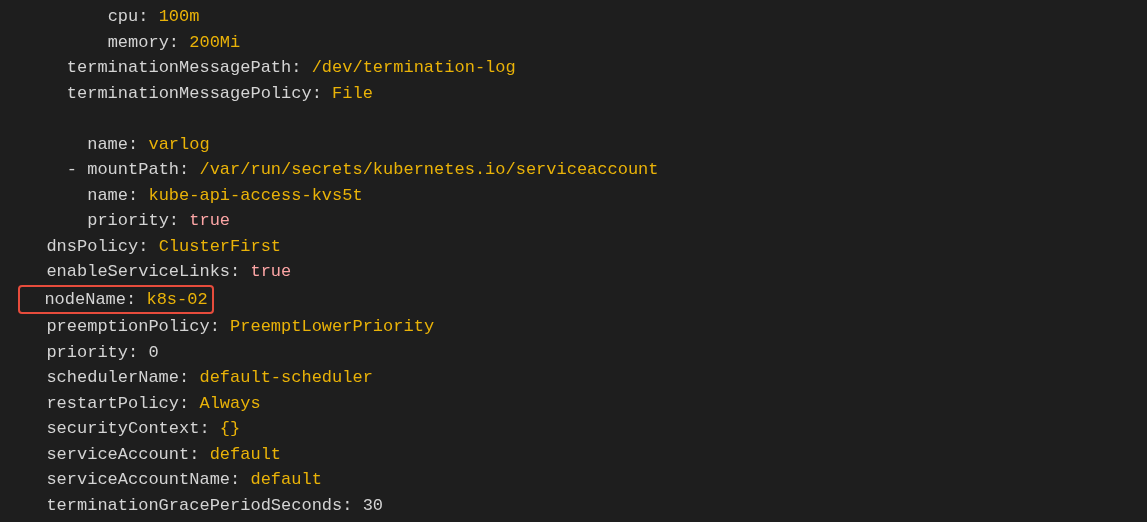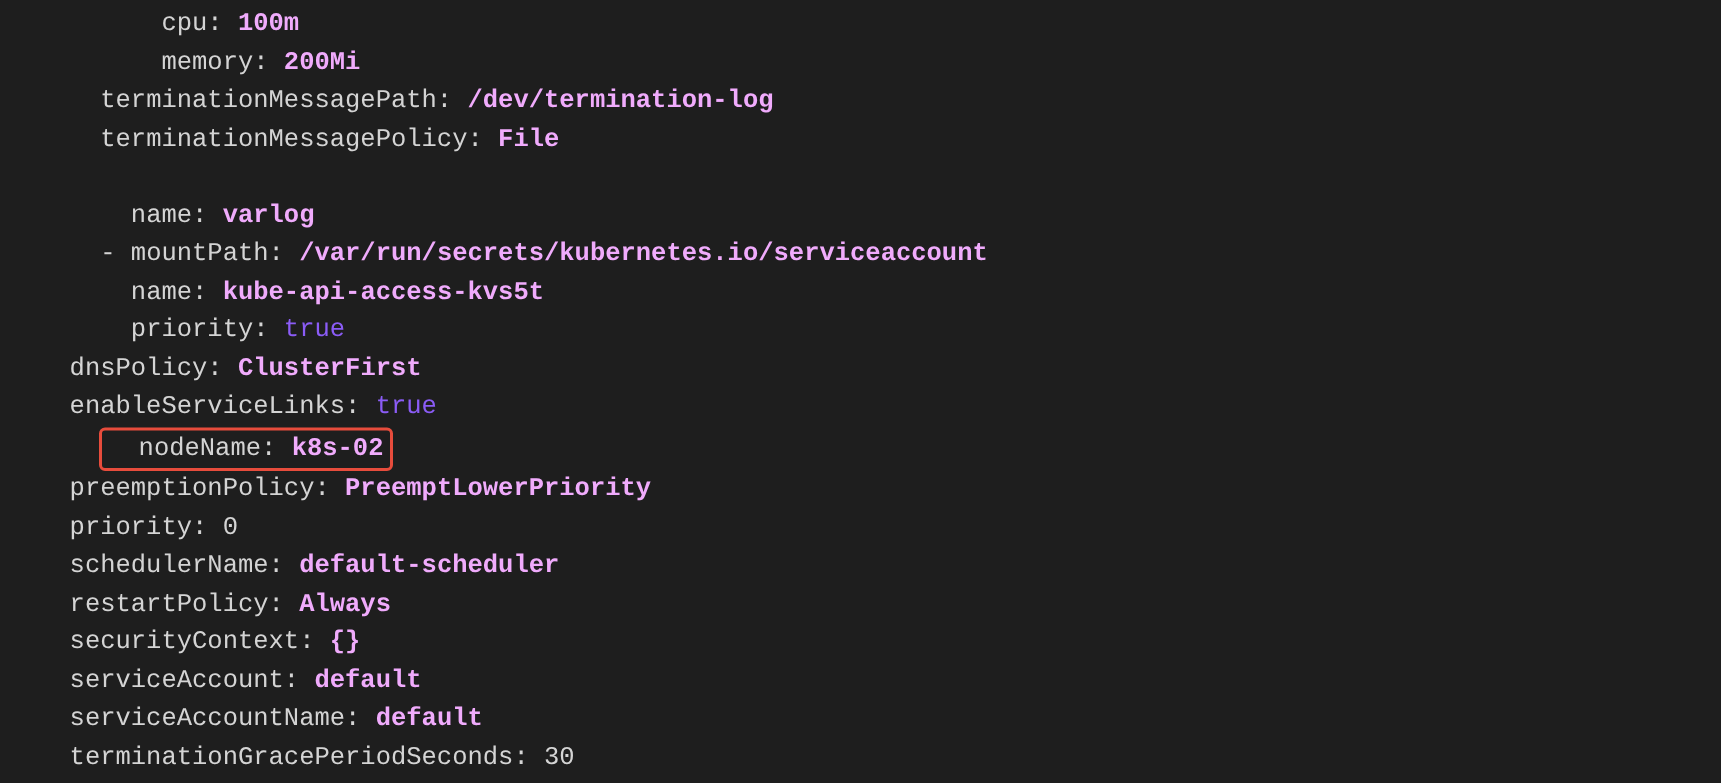--- a/index.html
+++ b/index.html
@@ -19,25 +19,24 @@
       overflow: hidden;
     }
     .line {
       white-space: pre;
       padding-left: 26px;
     }
     .key {
       color: #d4d4d4;
     }
     .value {
-      color: #f0abfc;
-      font-weight: bold;
+      color: #eab308;
     }
     .bool {
-      color: #8b5cf6;
+      color: #fca5a5;
     }
     .num {
       color: #d4d4d4;
     }
     .highlight-box {
       display: inline-block;
       border: 2px solid #e74c3c;
       border-radius: 4px;
       padding: 0 4px;
       margin-left: -4px;
@@ -51,21 +50,21 @@
   <div class="line"><span>        </span><span class="key">memory:</span><span class="value"> 200Mi</span></div>
   <div class="line"><span>    </span><span class="key">terminationMessagePath:</span><span class="value"> /dev/termination-log</span></div>
   <div class="line"><span>    </span><span class="key">terminationMessagePolicy:</span><span class="value"> File</span></div>
   <div class="line"><span>    </span></div>
   <div class="line"><span>      </span><span class="key">name:</span><span class="value"> varlog</span></div>
   <div class="line"><span>    </span><span class="key">- mountPath:</span><span class="value"> /var/run/secrets/kubernetes.io/serviceaccount</span></div>
   <div class="line"><span>      </span><span class="key">name:</span><span class="value"> kube-api-access-kvs5t</span></div>
   <div class="line"><span>      </span><span class="key">priority:</span><span class="bool"> true</span></div>
   <div class="line"><span>  </span><span class="key">dnsPolicy:</span><span class="value"> ClusterFirst</span></div>
   <div class="line"><span>  </span><span class="key">enableServiceLinks:</span><span class="bool"> true</span></div>
-  <div class="line" style="padding-left:32px;margin-left:38px;"><span class="highlight-box"><span>  </span><span class="key">nodeName:</span><span class="value"> k8s-02</span></span></div>
+  <div class="line" style="padding-left:22px;"><span class="highlight-box"><span>  </span><span class="key">nodeName:</span><span class="value"> k8s-02</span></span></div>
   <div class="line"><span>  </span><span class="key">preemptionPolicy:</span><span class="value"> PreemptLowerPriority</span></div>
   <div class="line"><span>  </span><span class="key">priority:</span><span class="num"> 0</span></div>
   <div class="line"><span>  </span><span class="key">schedulerName:</span><span class="value"> default-scheduler</span></div>
   <div class="line"><span>  </span><span class="key">restartPolicy:</span><span class="value"> Always</span></div>
   <div class="line"><span>  </span><span class="key">securityContext:</span><span class="value"> {}</span></div>
   <div class="line"><span>  </span><span class="key">serviceAccount:</span><span class="value"> default</span></div>
   <div class="line"><span>  </span><span class="key">serviceAccountName:</span><span class="value"> default</span></div>
   <div class="line"><span>  </span><span class="key">terminationGracePeriodSeconds:</span><span class="num"> 30</span></div>
 </div>
 

